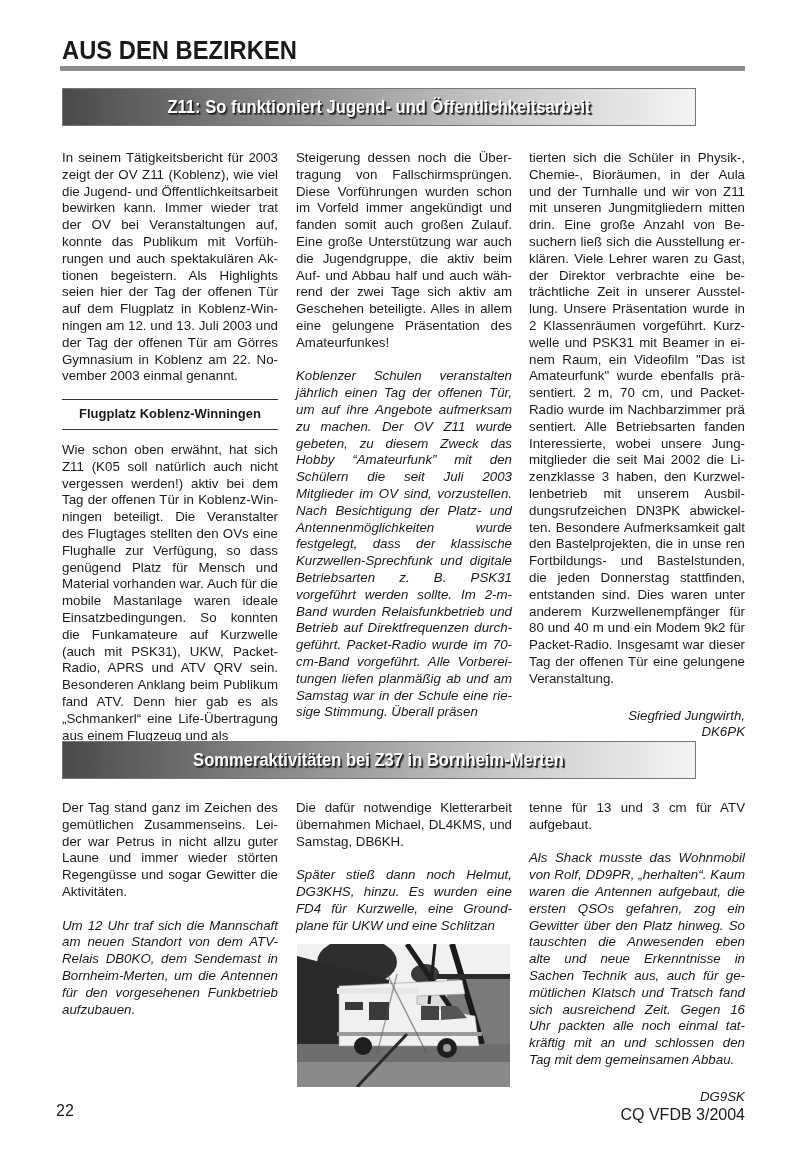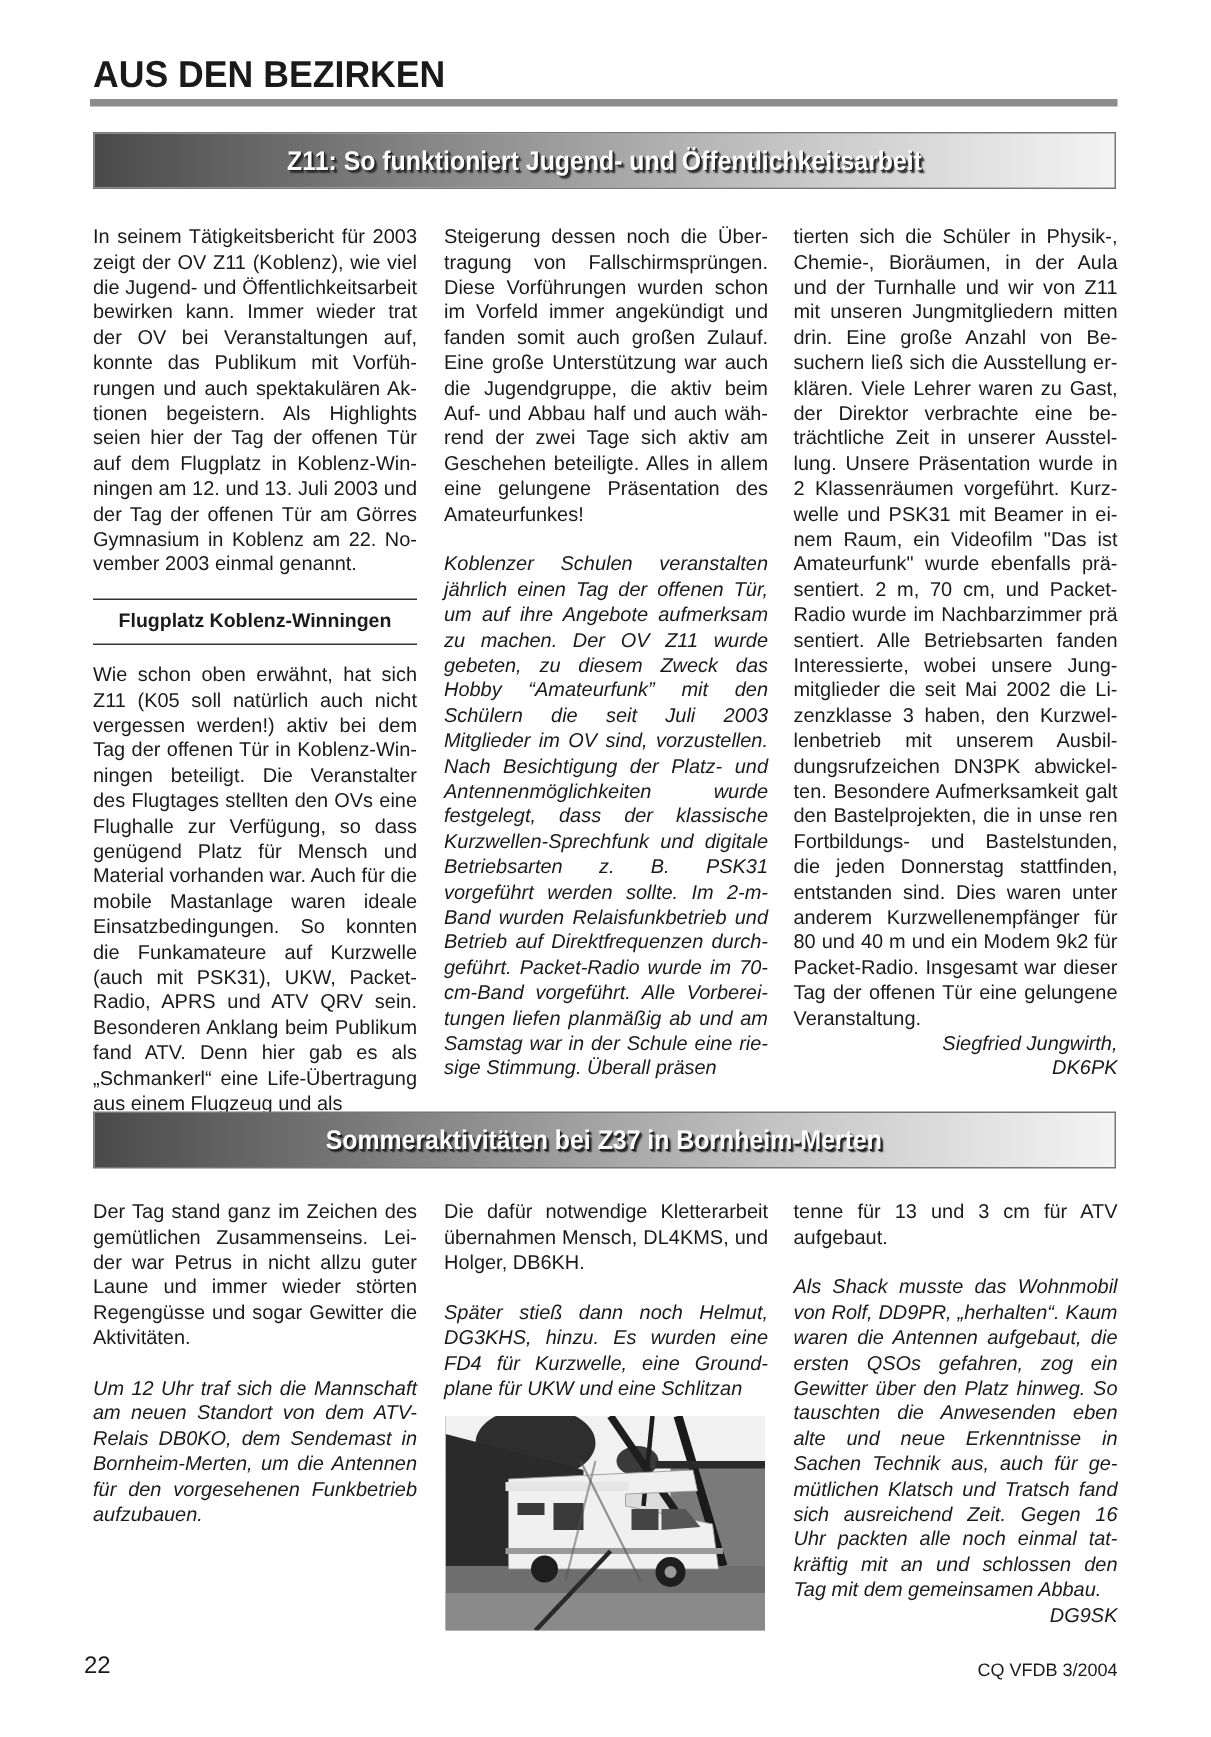--- a/index.html
+++ b/index.html
@@ -1,34 +1,34 @@
 <!DOCTYPE html>
 <html><head>
 <meta charset="utf-8">
 <style>
   html, body { margin: 0; padding: 0; background: #ffffff; }
   body { width: 807px; height: 1158px; position: relative; overflow: hidden;
          font-family: "Liberation Sans", sans-serif; color: #1a1a1a; }
   .page-title { position: absolute; left: 62px; top: 36px; font-size: 25px; font-weight: bold;
                 letter-spacing: 0px; color: #1a1a1a; transform: scaleX(0.95); transform-origin: left; }
   .title-rule { position: absolute; left: 60px; top: 66px; width: 685px; height: 5px; background: #8c8c8c; }
-  .banner { position: absolute; left: 62px; width: 682px; height: 38px;
+  .banner { position: absolute; left: 62px; width: 634px; height: 38px;
             background: linear-gradient(90deg, #4a4a4a 0%, #8a8a8a 35%, #c9c9c9 70%, #f4f4f4 100%);
             border: 1px solid #777; box-sizing: border-box; display: flex; align-items: center; justify-content: center; }
   .banner span { color: #ffffff; font-weight: bold; font-size: 18px;
                  text-shadow: 1px 1px 0 #222, 2px 2px 1px #333; transform: scaleX(0.92); white-space: nowrap; }
   .col { position: absolute; width: 216px; font-size: 13.3px; line-height: 16.8px; text-align: justify; hyphens: manual; }
   .col p { margin: 0; }
   .col p + p { margin-top: 16.8px; font-style: italic; }
   .subhead { border-top: 1px solid #333; border-bottom: 1px solid #333; text-align: center;
              font-weight: bold; font-size: 13px; padding: 6px 0 6px; margin: 14px 0 12px; }
-  .sig { text-align: right; font-style: italic; margin-top: 0; }
+  .sig { text-align: right; font-style: italic; margin-top: 20px; }
   .photo { position: absolute; left: 297px; top: 944px; width: 213px; height: 143px; overflow: hidden; background: #888; }
   .footer-left { position: absolute; left: 56px; top: 1102px; font-size: 16px; }
-  .footer-right { position: absolute; right: 62px; top: 1106px; font-size: 12px; }
+  .footer-right { position: absolute; right: 62px; top: 1106px; font-size: 16px; }
 </style>
 </head>
 <body>
 
 <div class="page-title">AUS DEN BEZIRKEN</div>
 <div class="title-rule"></div>
 
 <div class="banner" style="top:88px;">
   <span>Z11: So funktioniert Jugend- und Öffentlichkeitsarbeit</span>
 </div>
@@ -55,21 +55,21 @@
 <div class="banner" style="top:741px;">
   <span>Sommeraktivitäten bei Z37 in Bornheim-Merten</span>
 </div>
 
 <div class="col" style="left:62px; top:800px;">
   <p>Der Tag stand ganz im Zeichen des gemütlichen Zusammenseins. Lei­der war Petrus in nicht allzu guter Laune und immer wieder störten Regengüsse und sogar Gewitter die Aktivitäten.</p>
   <p>Um 12 Uhr traf sich die Mannschaft am neuen Standort von dem ATV-Relais DB0KO, dem Sendemast in Bornheim-Merten, um die Antennen für den vorgesehenen Funkbetrieb aufzubauen.</p>
 </div>
 
 <div class="col" style="left:296px; top:800px;">
-  <p>Die dafür notwendige Kletterarbeit übernahmen Mensch, DL4KMS, und Holger, DB6KH.</p>
+  <p>Die dafür notwendige Kletterarbeit übernahmen Michael, DL4KMS, und Samstag, DB6KH.</p>
   <p>Später stieß dann noch Helmut, DG3KHS, hinzu. Es wurden eine FD4 für Kurzwelle, eine Ground­plane für UKW und eine Schlitzan­</p>
 </div>
 
 <div class="photo" title="Wohnmobil (camper van) parked under antenna mast">
   <svg width="213" height="143" viewBox="0 0 213 143">
     <rect x="0" y="0" width="213" height="143" fill="#dcdcdc"></rect>
     <rect x="0" y="0" width="213" height="40" fill="#f1f1f1"></rect>
     <ellipse cx="60" cy="18" rx="40" ry="24" fill="#2e2e2e"></ellipse>
     <ellipse cx="128" cy="30" rx="14" ry="10" fill="#3a3a3a"></ellipse>
     <polygon points="0,12 92,36 92,100 0,100" fill="#2a2a2a"></polygon>

